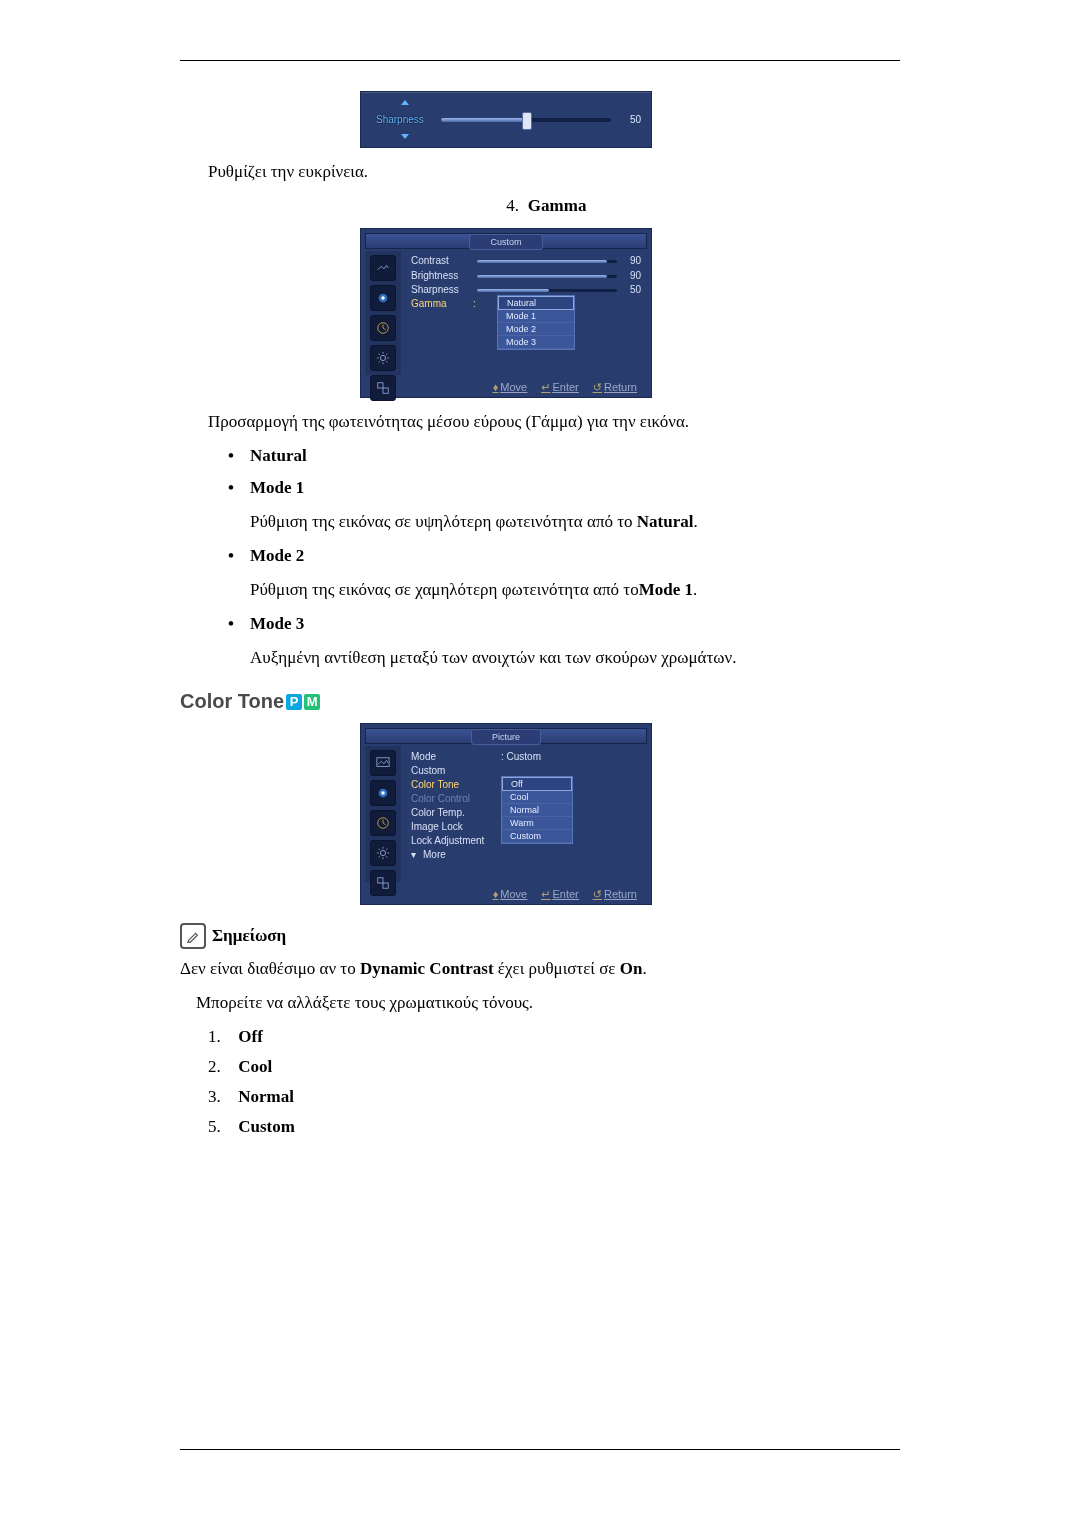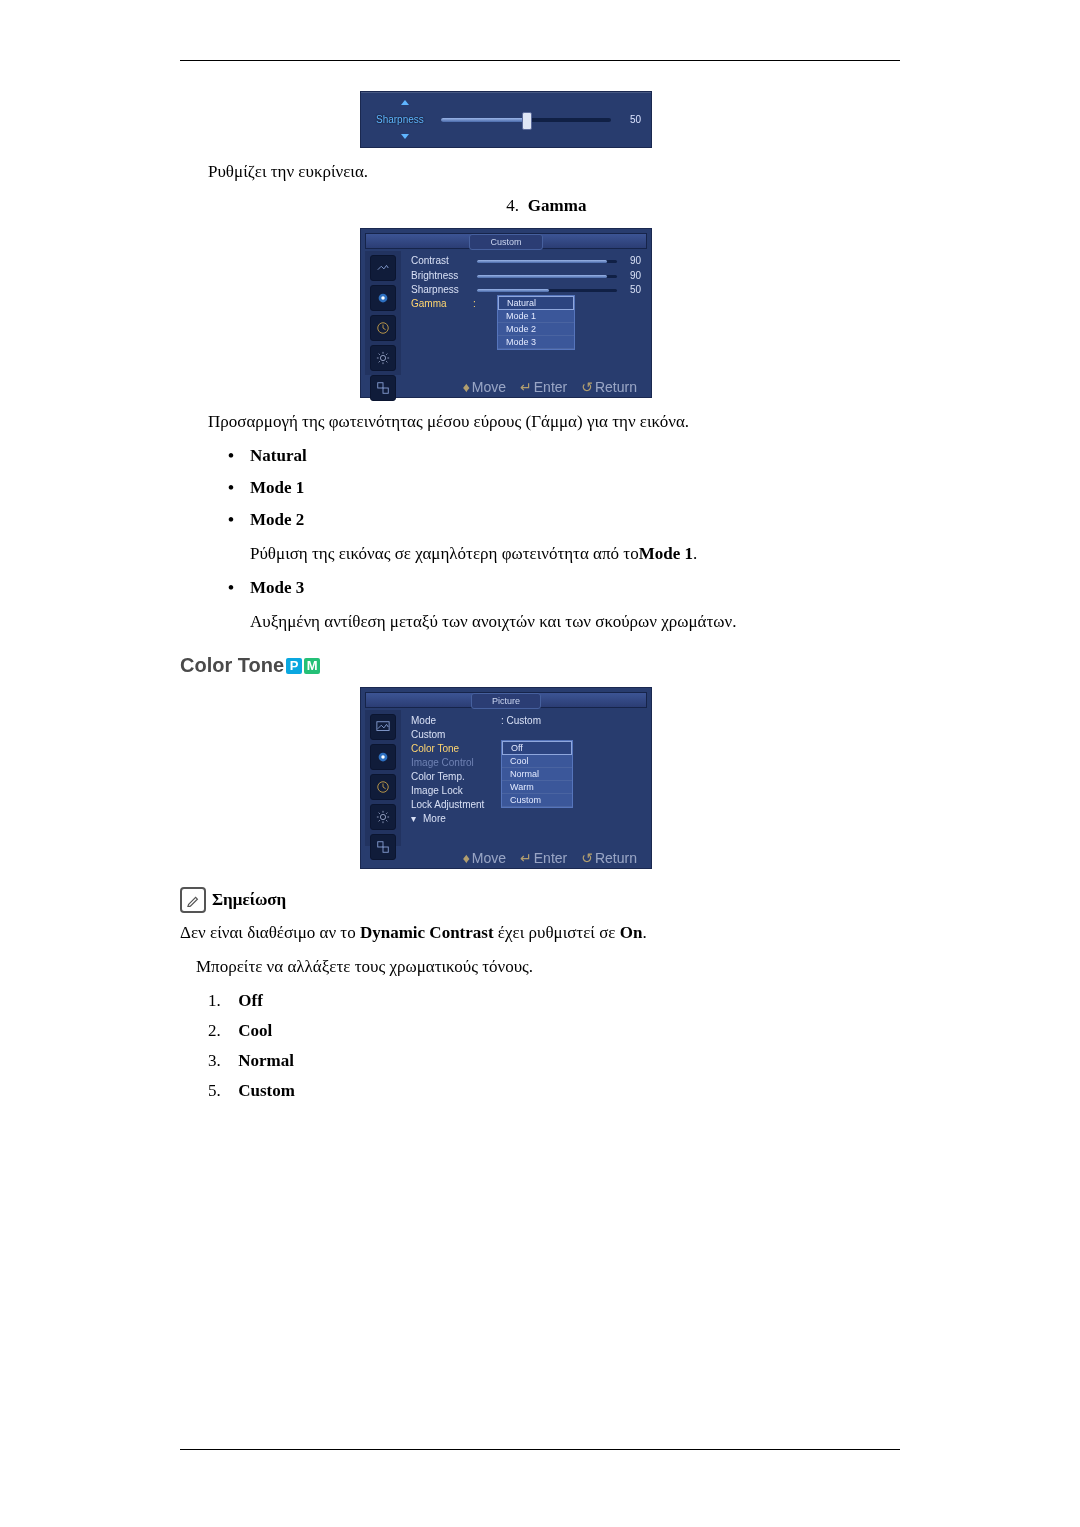--- a/index.html
+++ b/index.html
@@ -115,21 +115,21 @@
     font-size:9px; color:#e3eaff;
   }
   .osd-menu .drop .opt{ padding:1px 8px; border-bottom:1px solid rgba(255,255,255,0.08); }
   .osd-menu .drop .opt.sel{ background:#2c4480; border:1px solid #8fa7dd; }
   .osd-menu .dim{ color:#6f82b4; }
   .osd-menu .foot{
     position:absolute; left:4px; right:4px; bottom:2px; height:16px;
     display:flex; justify-content:flex-end; gap:14px; padding-right:10px;
     align-items:center;
   }
-  .osd-menu .foot span{ font-size:14px; opacity:0.8; }
+  .osd-menu .foot span{ font-size:11px; opacity:0.8;text-decoration:underline; }
   .osd-menu .foot .k{ color:#ffd670; margin-right:2px; }
 
   
   .para { margin: 14px 0 14px 28px; }
   .num-item { margin: 12px 0 12px 8px; text-align: center; }
   .num-item .num { display:inline-block; width:22px; }
   .bold { font-weight: bold; }
   .bullet-item { margin: 12px 0 12px 48px; }
   .bullet-item::before{ content:"•"; display:inline-block; width:22px; }
   .sub-para { margin: 14px 0 14px 70px; }
@@ -258,20 +258,23 @@
       <span><span class="k">♦</span><span>Move</span></span>
       <span><span class="k">↵</span><span>Enter</span></span>
       <span><span class="k">↺</span><span>Return</span></span>
     </div>
   </div>
 
   <p class="para">Προσαρμογή της φωτεινότητας μέσου εύρους (Γάμμα) για την εικόνα.</p>
 
   <div class="bullet-item bold"><span>Natural</span></div>
   <div class="bullet-item bold"><span>Mode 1</span></div>
+  <p class="sub-para">
+    <span>Ρύθμιση της εικόνας σε υψηλότερη φωτεινότητα από το </span><span class="bold">Natural</span><span>.</span>
+  </p>
   <div class="bullet-item bold"><span>Mode 2</span></div>
   <p class="sub-para">
     <span>Ρύθμιση της εικόνας σε χαμηλότερη φωτεινότητα από το</span><span class="bold">Mode 1</span><span>.</span>
   </p>
   <div class="bullet-item bold"><span>Mode 3</span></div>
   <p class="sub-para">Αυξημένη αντίθεση μεταξύ των ανοιχτών και των σκούρων χρωμάτων.</p>
 
   <div class="section-title">
     <span>Color Tone</span>
     <span class="badge p">P</span>
@@ -320,21 +323,21 @@
         <span style="position:absolute;left:90px">: Custom</span>
       </div>
       <div class="row" style="top:18px">
         <span class="rl">Custom</span>
       </div>
       <div class="row hl" style="top:32px">
         <span class="rl">Color Tone</span>
         <span style="position:absolute;left:90px">:</span>
       </div>
       <div class="row dim" style="top:46px">
-        <span class="rl">Image Control</span>
+        <span class="rl">Color Control</span>
       </div>
       <div class="row" style="top:60px">
         <span class="rl">Color Temp.</span>
         <span style="position:absolute;left:90px">:</span>
       </div>
       <div class="row" style="top:74px">
         <span class="rl">Image Lock</span>
       </div>
       <div class="row" style="top:88px">
         <span class="rl">Lock Adjustment</span>

